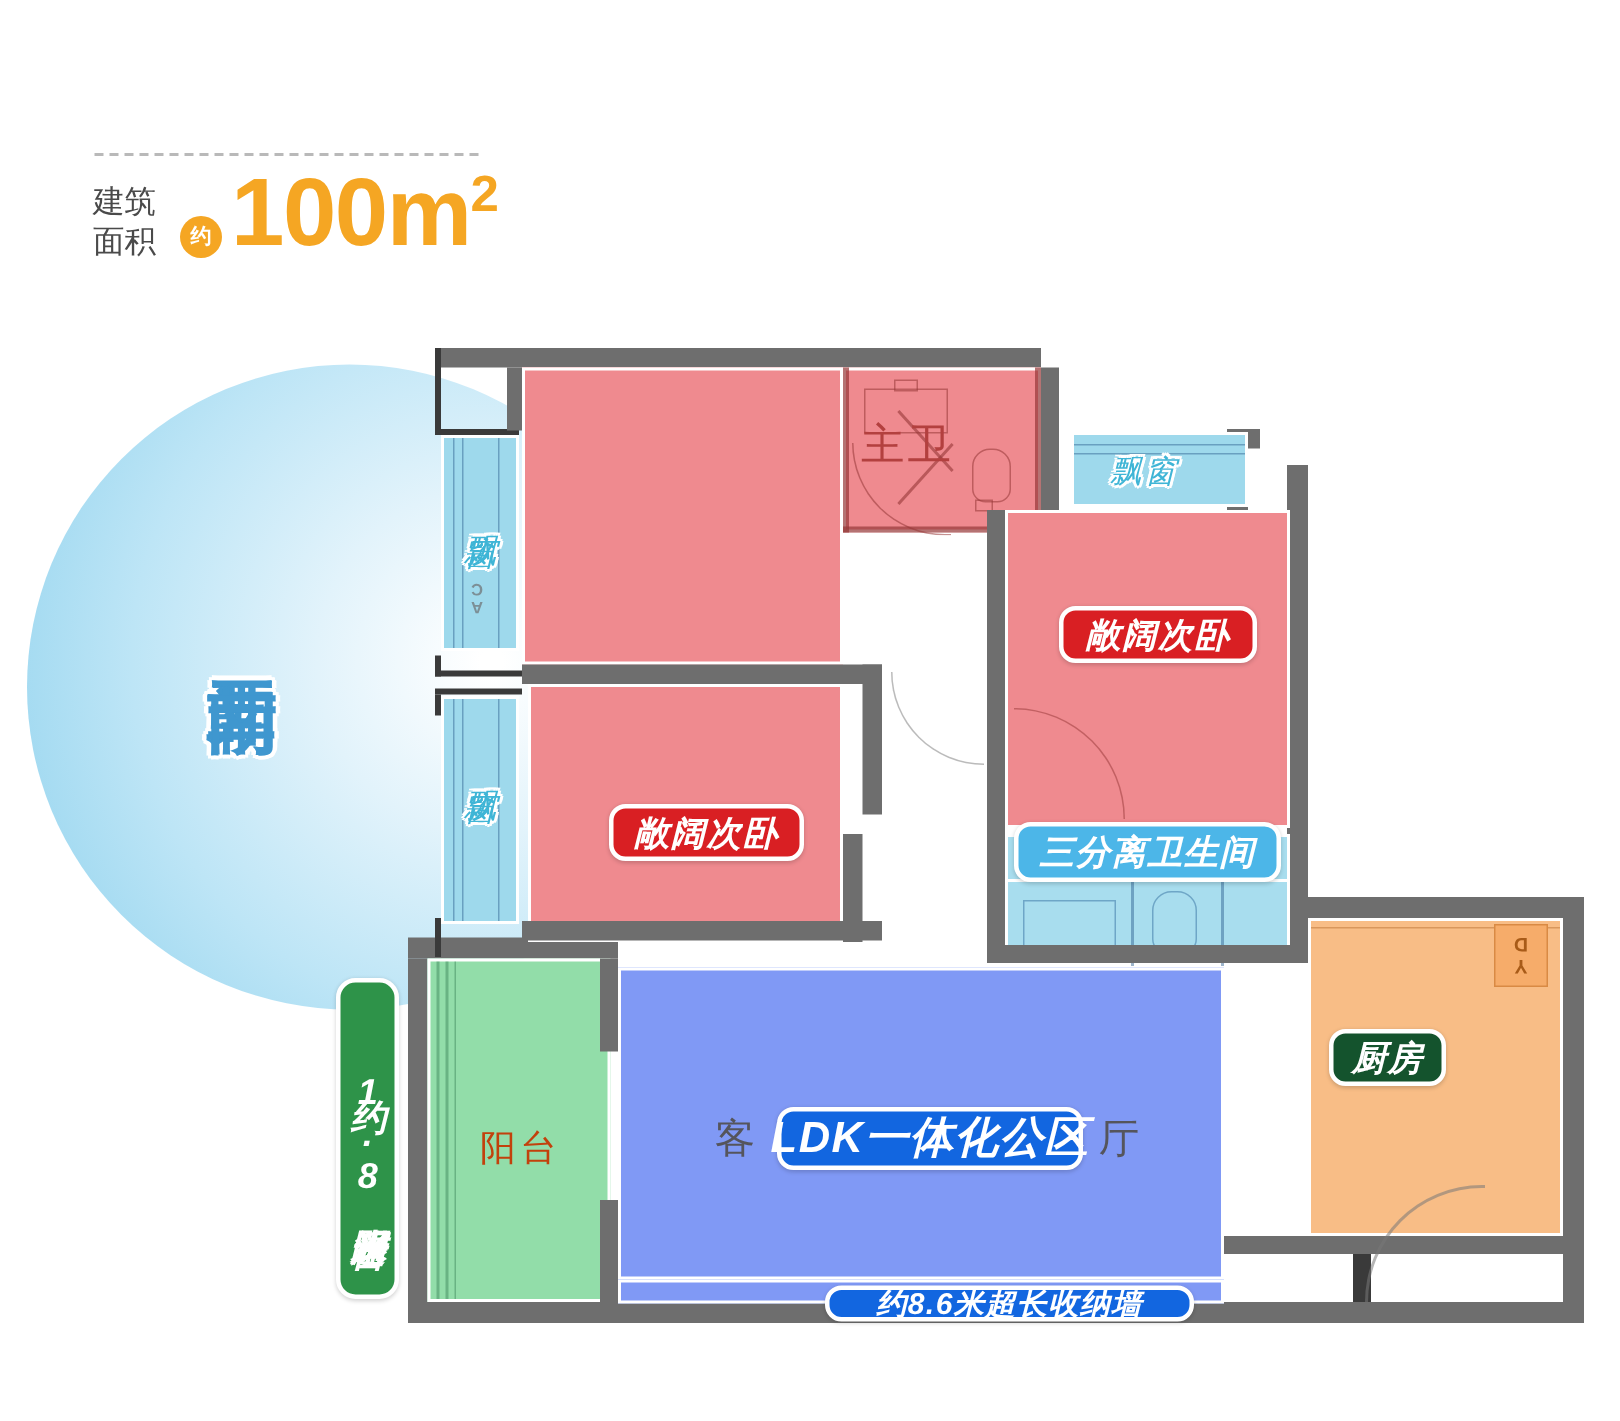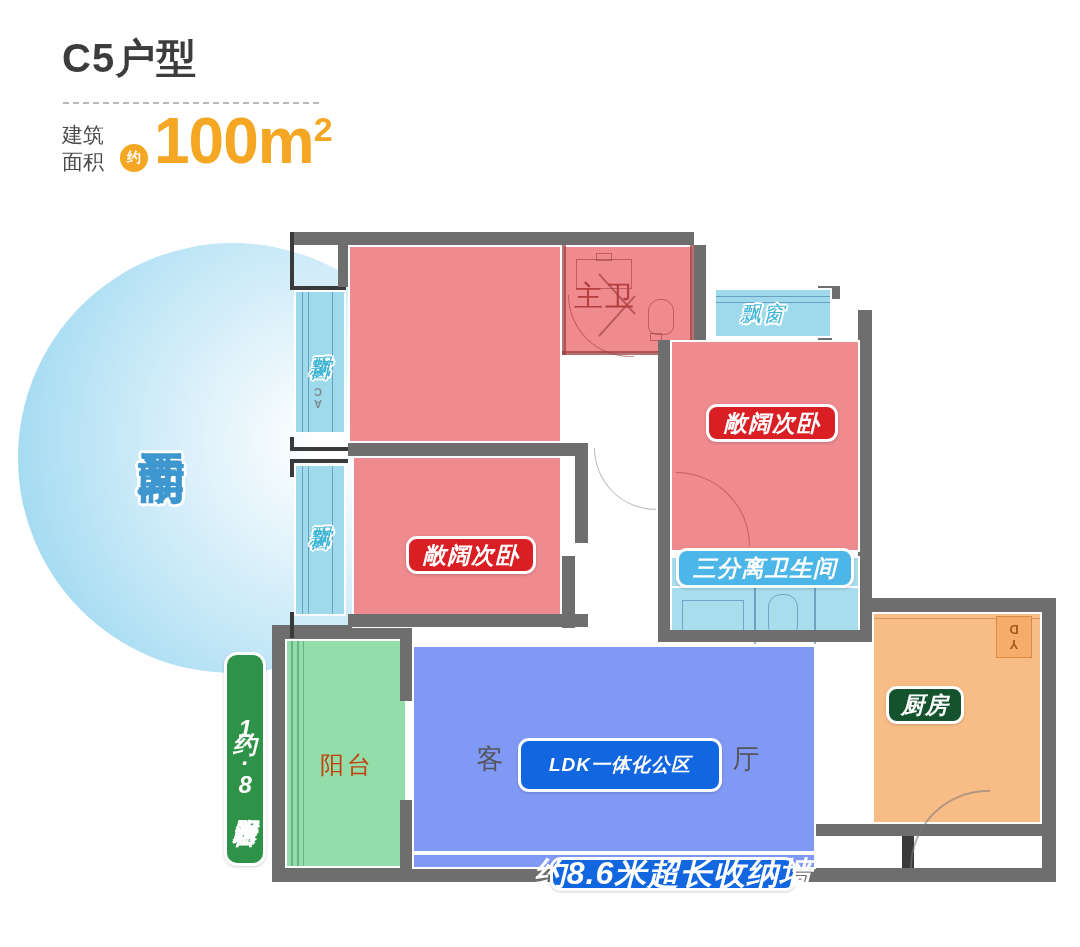--- a/index.html
+++ b/index.html
@@ -133,21 +133,20 @@
   .ac-tag{
     position:absolute;color:#7c8f96;font-size:11px;font-weight:bold;
     writing-mode:vertical-rl;text-orientation:upright;
     transform:rotate(180deg);
   }
 </style>
 </head>
 <body>
 
 <div id="header">
-  <div id="page-title">C5户型</div>
   <div id="title-rule"></div>
   <div id="area-row">
     <div id="area-label">
       <div>建筑</div>
       <div>面积</div>
     </div>
     <div id="area-approx">约</div>
     <div id="area-value"><span>100m</span><span id="area-unit-sup">2</span></div>
   </div>
 </div>
@@ -269,24 +268,24 @@
     <div class="ln-g" style="left:4px;top:0;width:2px;height:100%;"></div>
     <div class="ln-g" style="left:10px;top:0;width:2px;height:100%;"></div>
     <div class="ln-g" style="left:16px;top:0;width:1px;height:100%;"></div>
   </div>
   <div class="roomtext rt-greendark" style="left:310px;top:750px;width:74px;height:30px;font-size:24px;letter-spacing:3px;">阳台</div>
   <div class="badge badge-green" style="left:224px;top:652px;width:42px;height:214px;font-size:24px;">约1.8米进深阳台</div>
 
   <div class="room rm-blue" style="left:412px;top:645px;width:404px;height:208px;"></div>
   <div class="roomtext rt-graydark" style="left:470px;top:742px;width:40px;height:34px;font-size:27px;">客</div>
   <div class="roomtext rt-graydark" style="left:726px;top:742px;width:40px;height:34px;font-size:27px;">厅</div>
-  <div class="badge badge-blue" style="left:518px;top:738px;width:204px;height:54px;font-size:19px;">LDK一体化公区</div>
+  <div class="badge badge-blue" style="left:518px;top:738px;width:204px;height:42px;font-size:29px;">LDK一体化公区</div>
 
   <div class="room rm-blue" style="left:412px;top:853px;width:404px;height:16px;border:2px solid #fff;"></div>
-  <div class="badge badge-blue" style="left:550px;top:857px;width:246px;height:34px;font-size:32px;">约8.6米超长收纳墙</div>
+  <div class="badge badge-blue" style="left:550px;top:857px;width:246px;height:24px;font-size:20px;">约8.6米超长收纳墙</div>
 
   <div class="wall" style="left:400px;top:639px;width:12px;height:62px;"></div>
   <div class="wall" style="left:400px;top:800px;width:12px;height:68px;"></div>
 
   <div class="room rm-orange" style="left:872px;top:612px;width:170px;height:212px;">
     <div class="ln-o" style="left:0;top:4px;width:100%;height:1px;"></div>
   </div>
   <div class="badge badge-orange" style="left:886px;top:686px;width:78px;height:38px;font-size:23px;">厨房</div>
   <div class="yd-tag" style="left:996px;top:616px;width:34px;height:40px;">YD</div>
 

